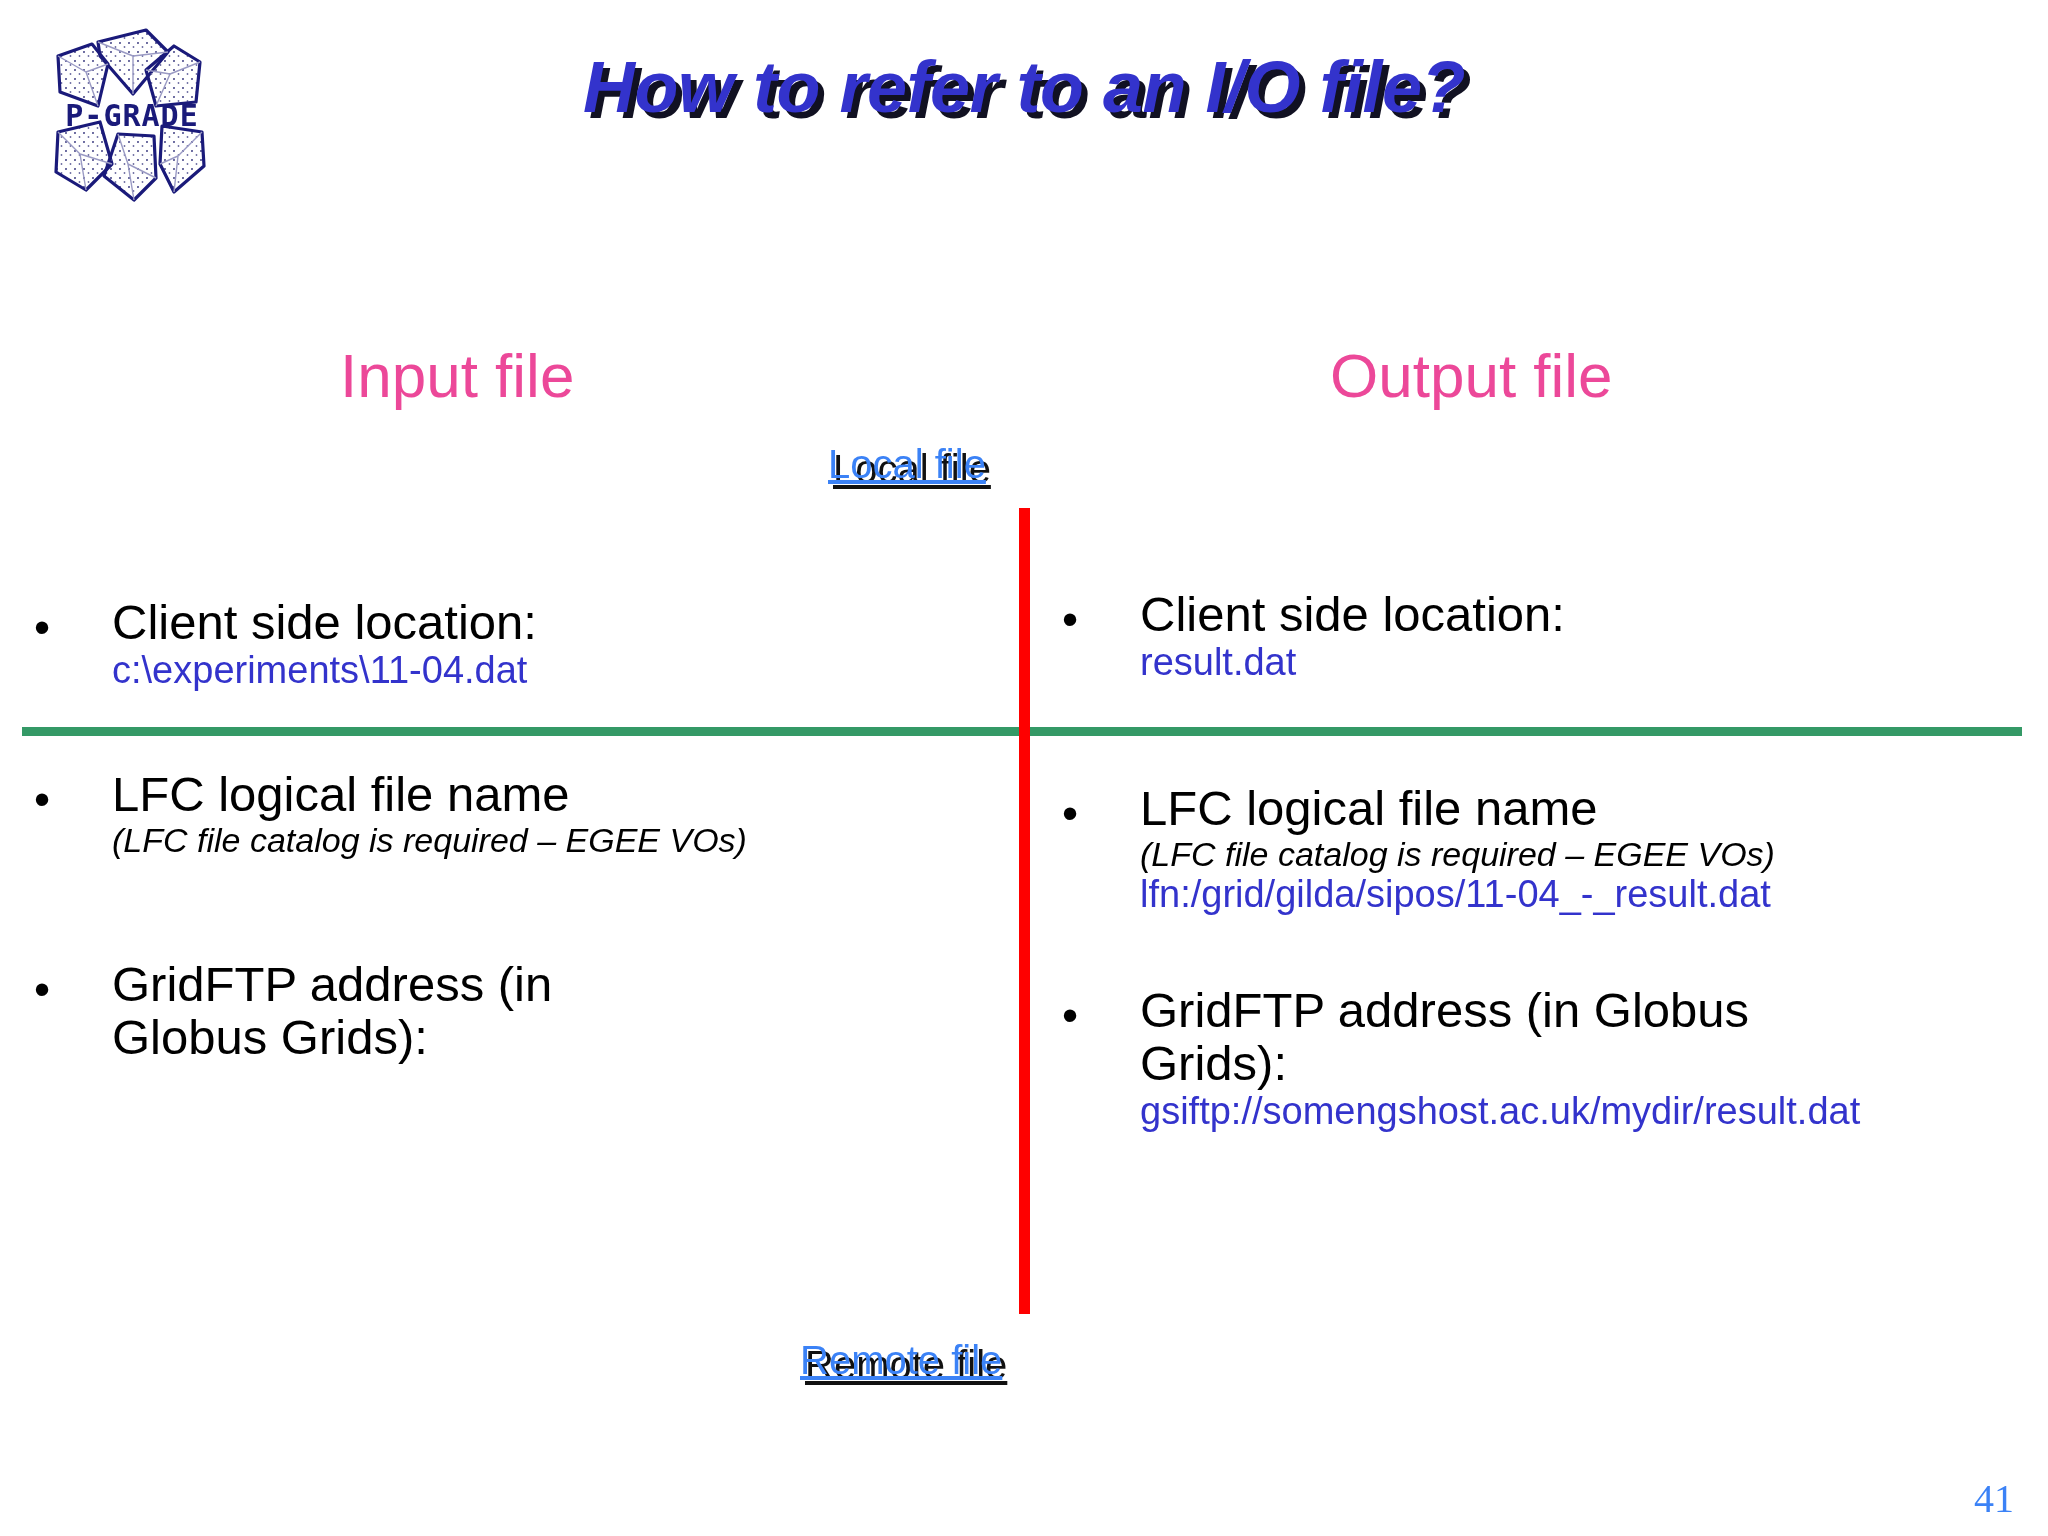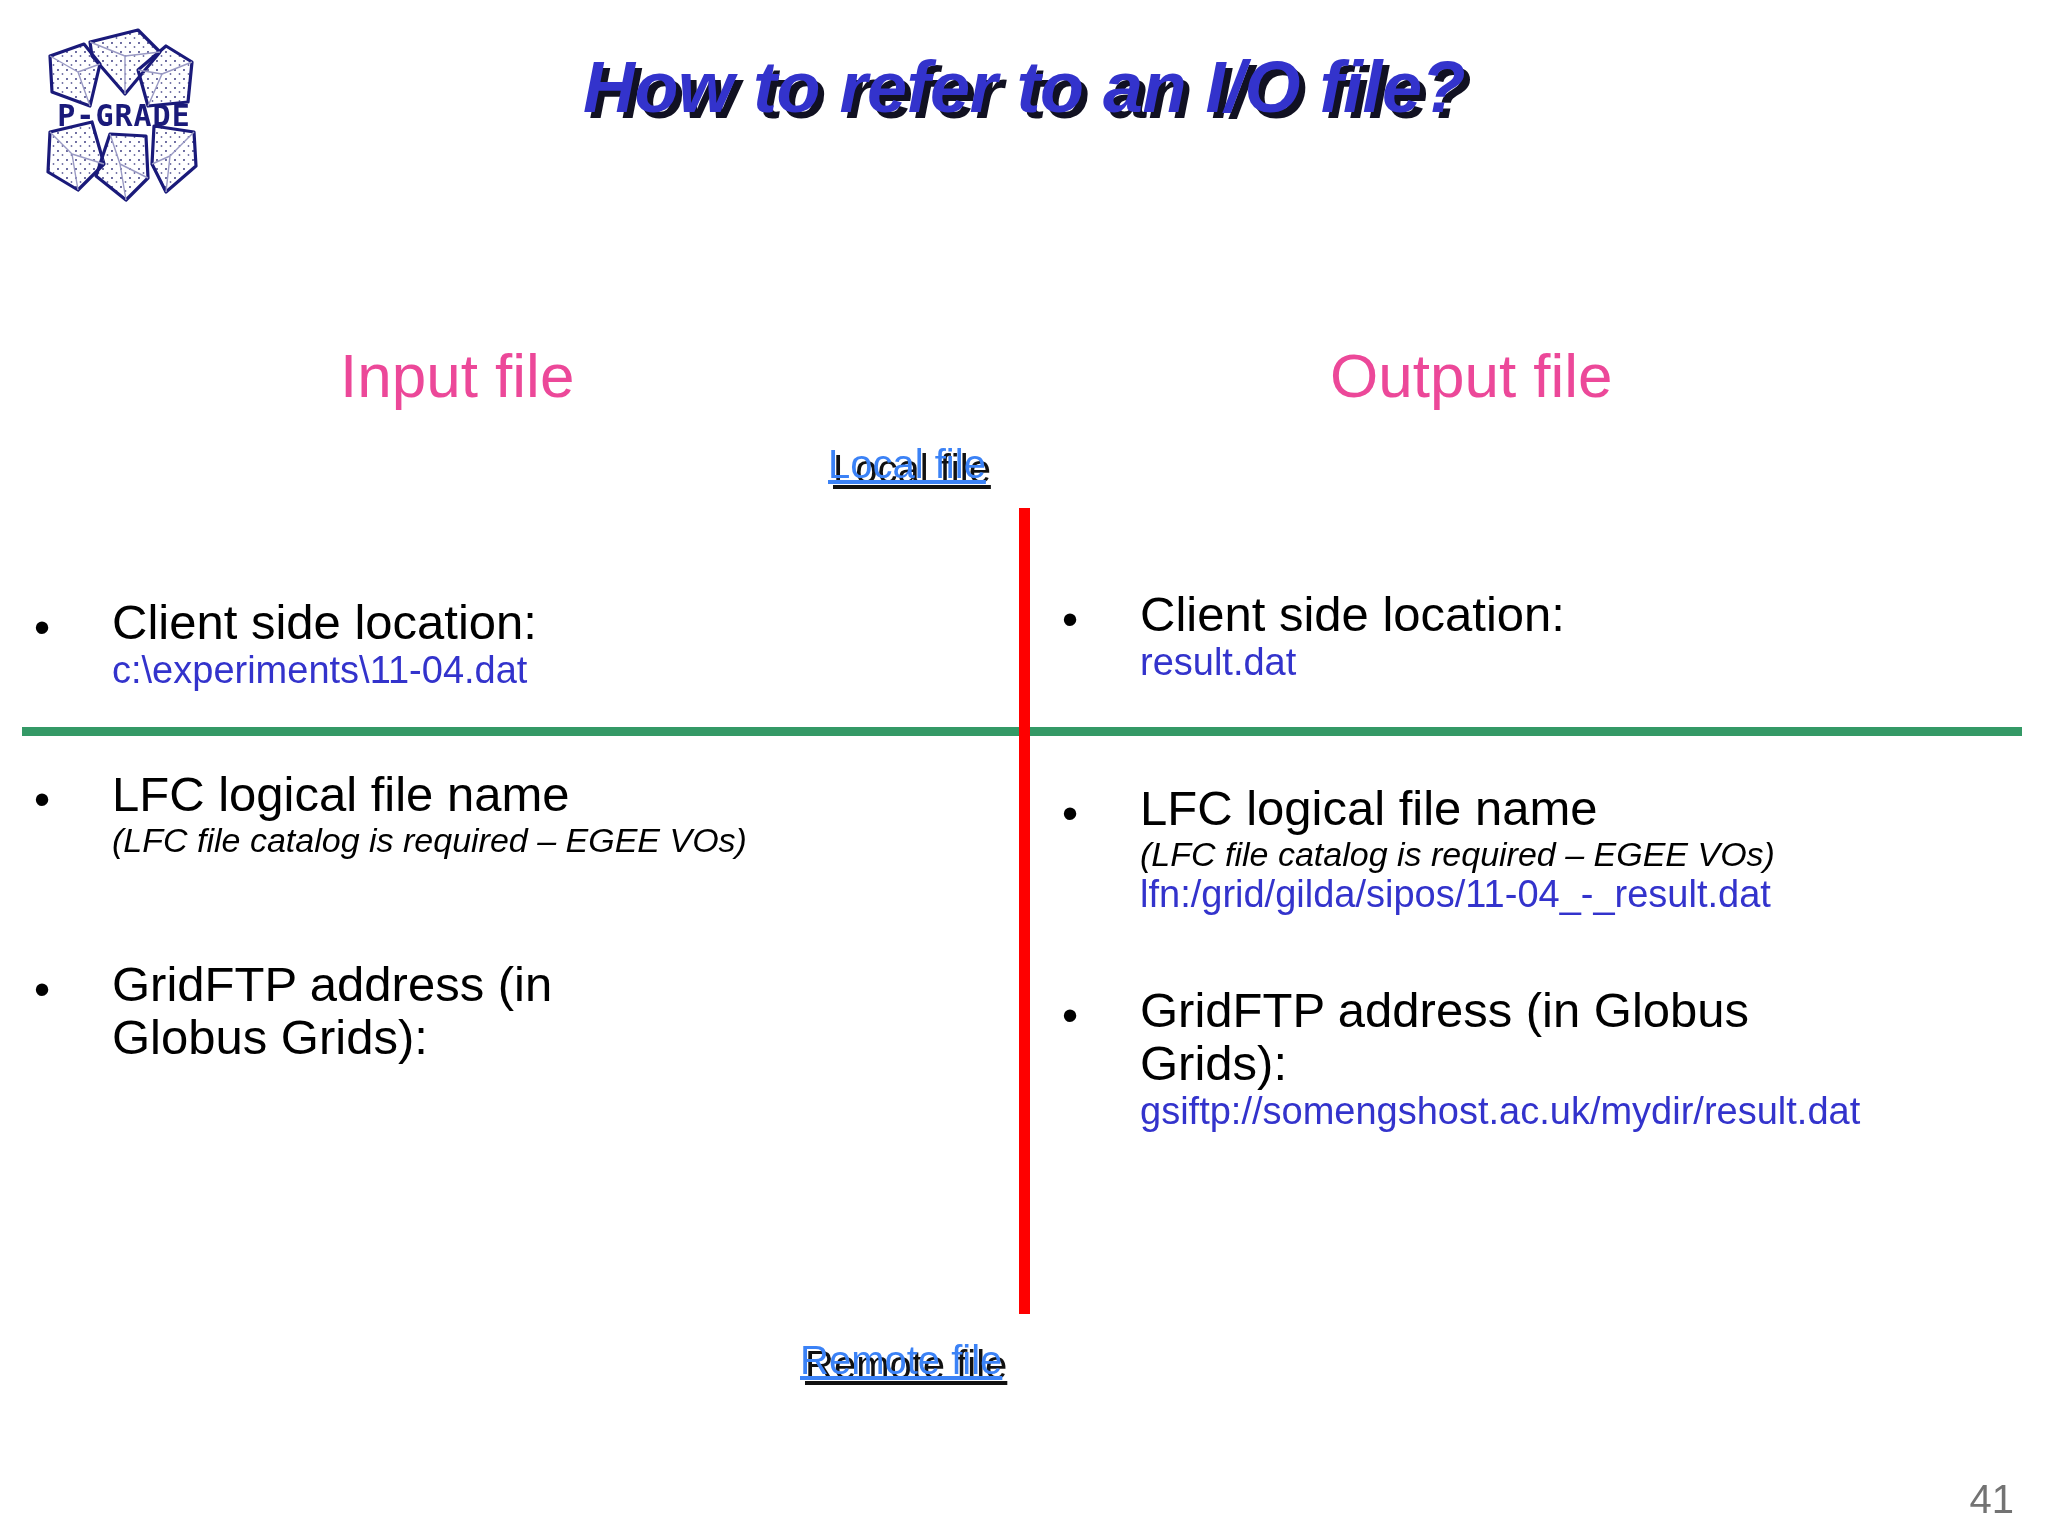--- a/index.html
+++ b/index.html
@@ -12,21 +12,21 @@
     height: 1536px;
     position: relative;
     overflow: hidden;
     font-family: "Liberation Sans", sans-serif;
     color: #000000;
   }
 
   
   #logo {
     position: absolute;
-    left: 20px;
+    left: 28px;
     top: 14px;
     width: 210px;
     height: 200px;
   }
 
   
   #title {
     position: absolute;
     left: 0;
     top: 46px;
@@ -130,23 +130,23 @@
   #blk-r3 { left: 1062px; top: 984px;  width: 980px; }
 
   #blk-l3 .bullet-title { width: 600px; }
   #blk-r3 .bullet-title { width: 620px; }
 
   
   #slide-number {
     position: absolute;
     right: 34px;
     bottom: 14px;
-    font-family: Liberation Sans, sans-serif;
+    font-family: Liberation Serif, serif;
     font-size: 40px;
-    color: #737373;
+    color: #3b82f6;
     margin-left: 36px;
   }
 </style>
 </head>
 <body>
 
 <div id="logo">
   <svg viewBox="0 0 210 200" width="210" height="200">
     <defs>
       <pattern id="dots" width="9" height="9" patternUnits="userSpaceOnUse">

